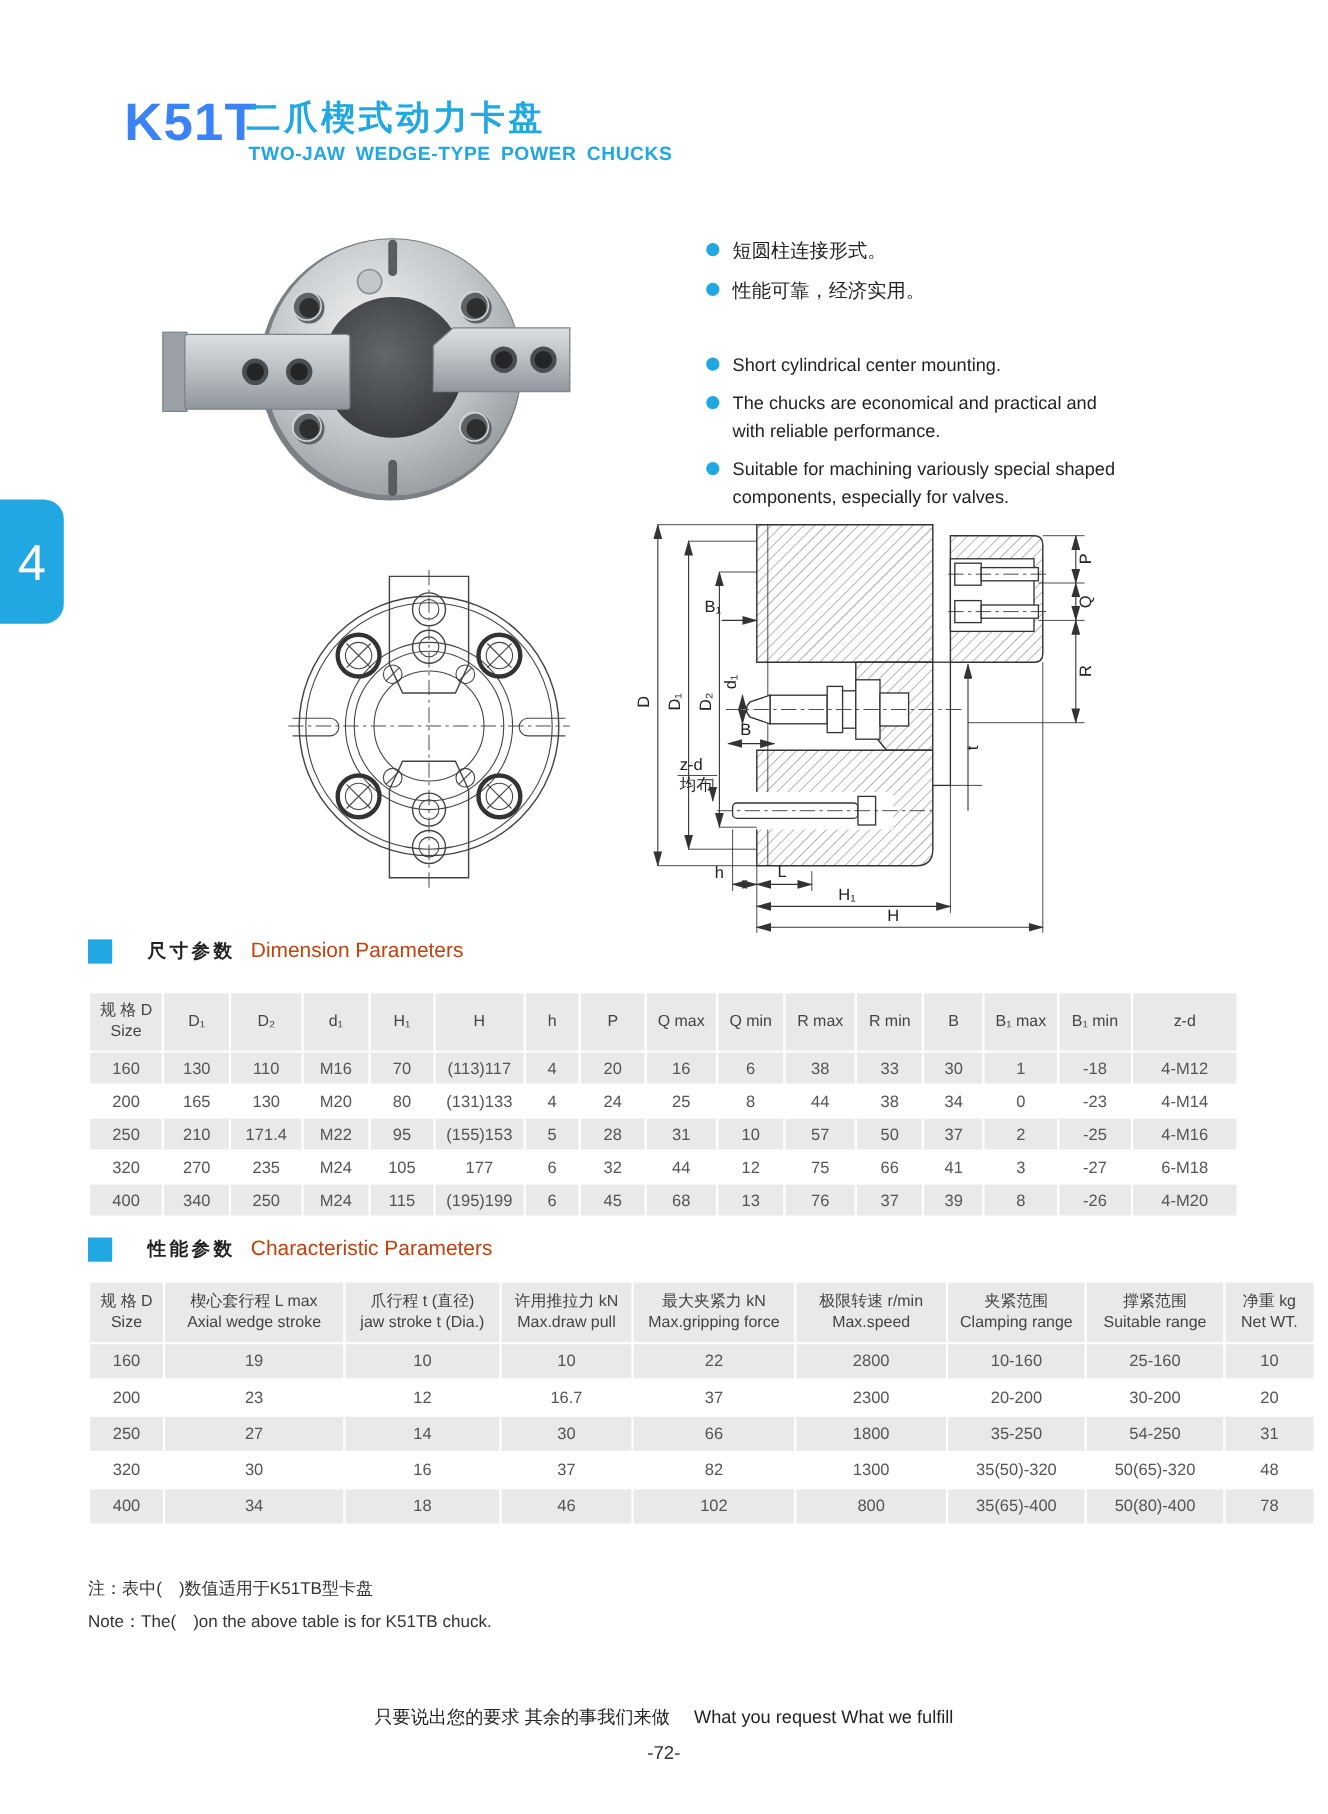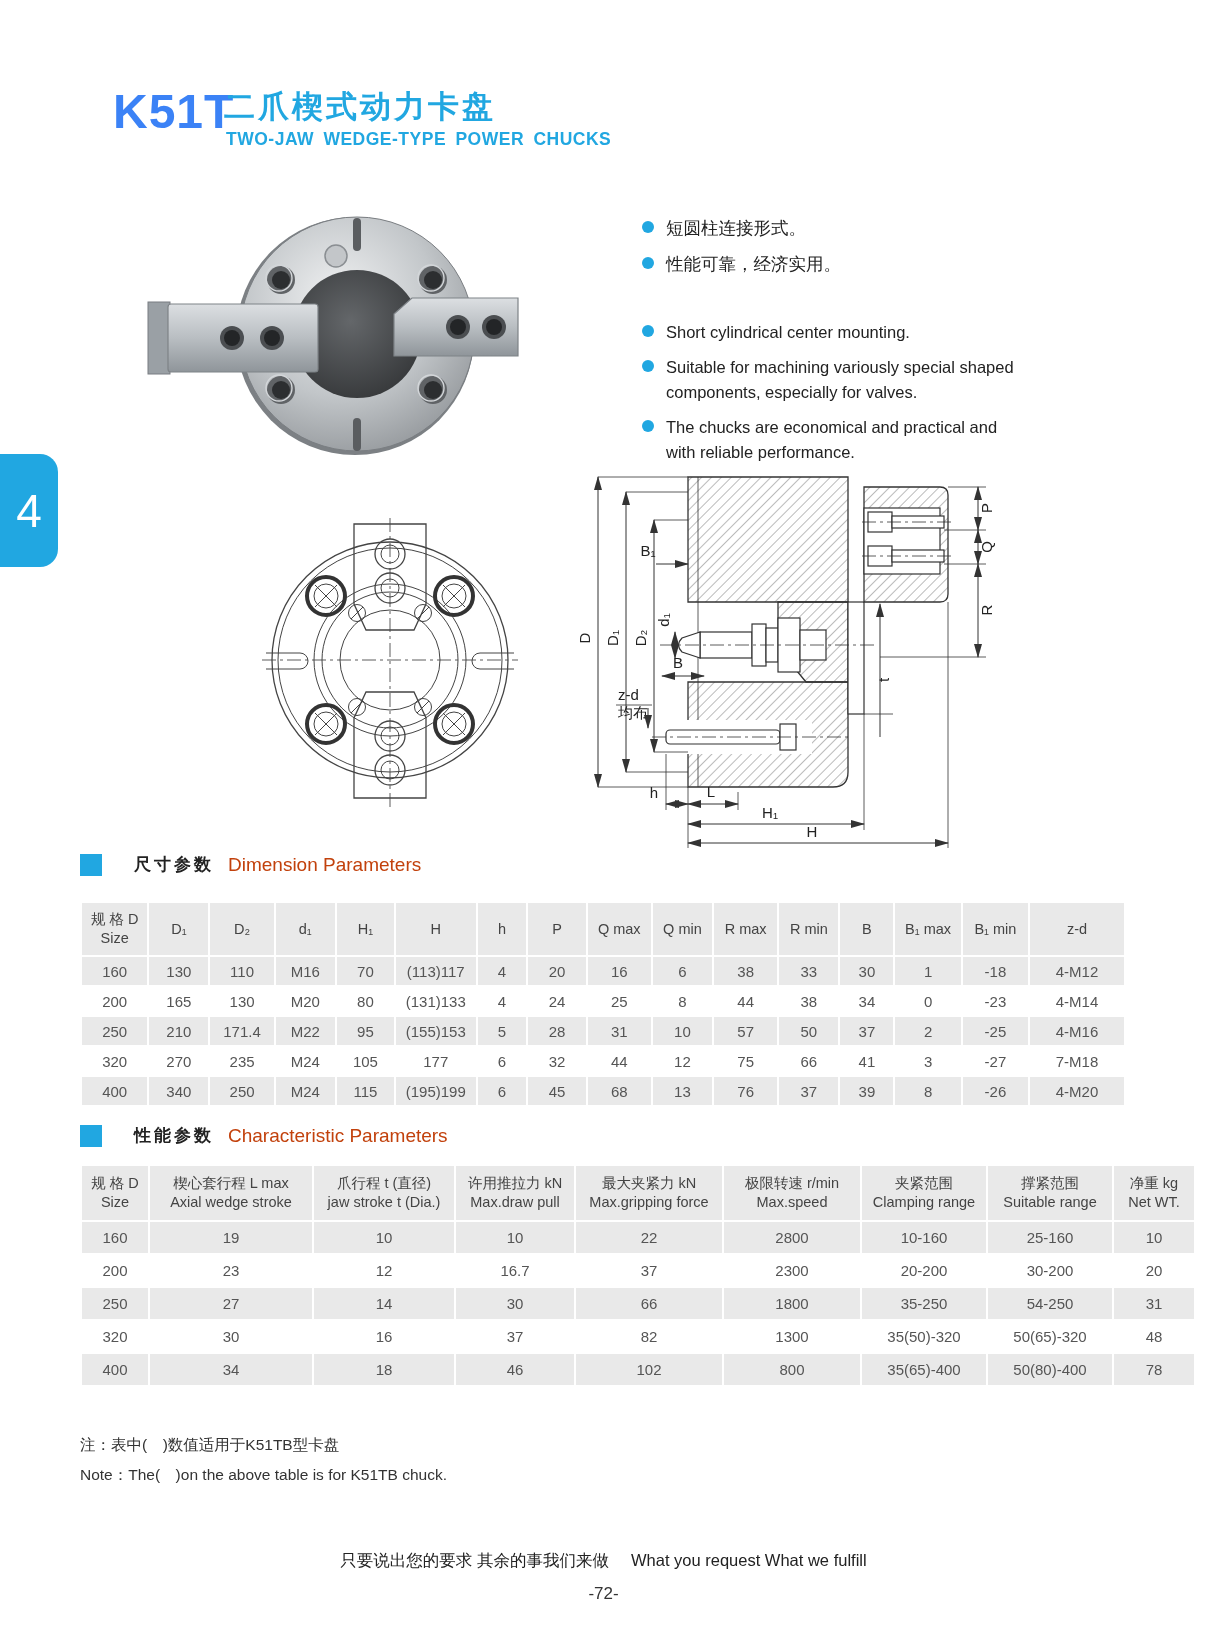--- a/index.html
+++ b/index.html
@@ -144,22 +144,22 @@
     </g>
   </svg>
 
   <ul class="features zh">
     <li class="item"><span class="bullet"></span><span>短圆柱连接形式。</span></li>
     <li class="item"><span class="bullet"></span><span>性能可靠，经济实用。</span></li>
   </ul>
 
   <ul class="features en">
     <li class="item"><span class="bullet"></span><span>Short cylindrical center mounting.</span></li>
+    <li class="item"><span class="bullet"></span><span>The chucks are economical and practical and with reliable performance.</span></li>
     <li class="item"><span class="bullet"></span><span>Suitable for machining variously special shaped components, especially for valves.</span></li>
-    <li class="item"><span class="bullet"></span><span>The chucks are economical and practical and with reliable performance.</span></li>
   </ul>
 
   <svg class="front-view" width="256" height="292" viewBox="0 0 256 292">
     <line class="cl" x1="0" y1="142" x2="256" y2="142"></line>
     <line class="cl" x1="128" y1="0" x2="128" y2="292"></line>
     <circle class="ln" cx="128" cy="142" r="118"></circle>
     <circle class="ln2" cx="128" cy="142" r="112"></circle>
     <circle class="ln2" cx="128" cy="142" r="76"></circle>
     <circle class="ln2" cx="128" cy="142" r="68"></circle>
     <circle class="ln2" cx="128" cy="142" r="50"></circle>
@@ -454,21 +454,21 @@
           <td>177</td>
           <td>6</td>
           <td>32</td>
           <td>44</td>
           <td>12</td>
           <td>75</td>
           <td>66</td>
           <td>41</td>
           <td>3</td>
           <td>-27</td>
-          <td>7-M18</td>
+          <td>6-M18</td>
         </tr>
         <tr>
           <td>400</td>
           <td>340</td>
           <td>250</td>
           <td>M24</td>
           <td>115</td>
           <td>(195)199</td>
           <td>6</td>
           <td>45</td>

